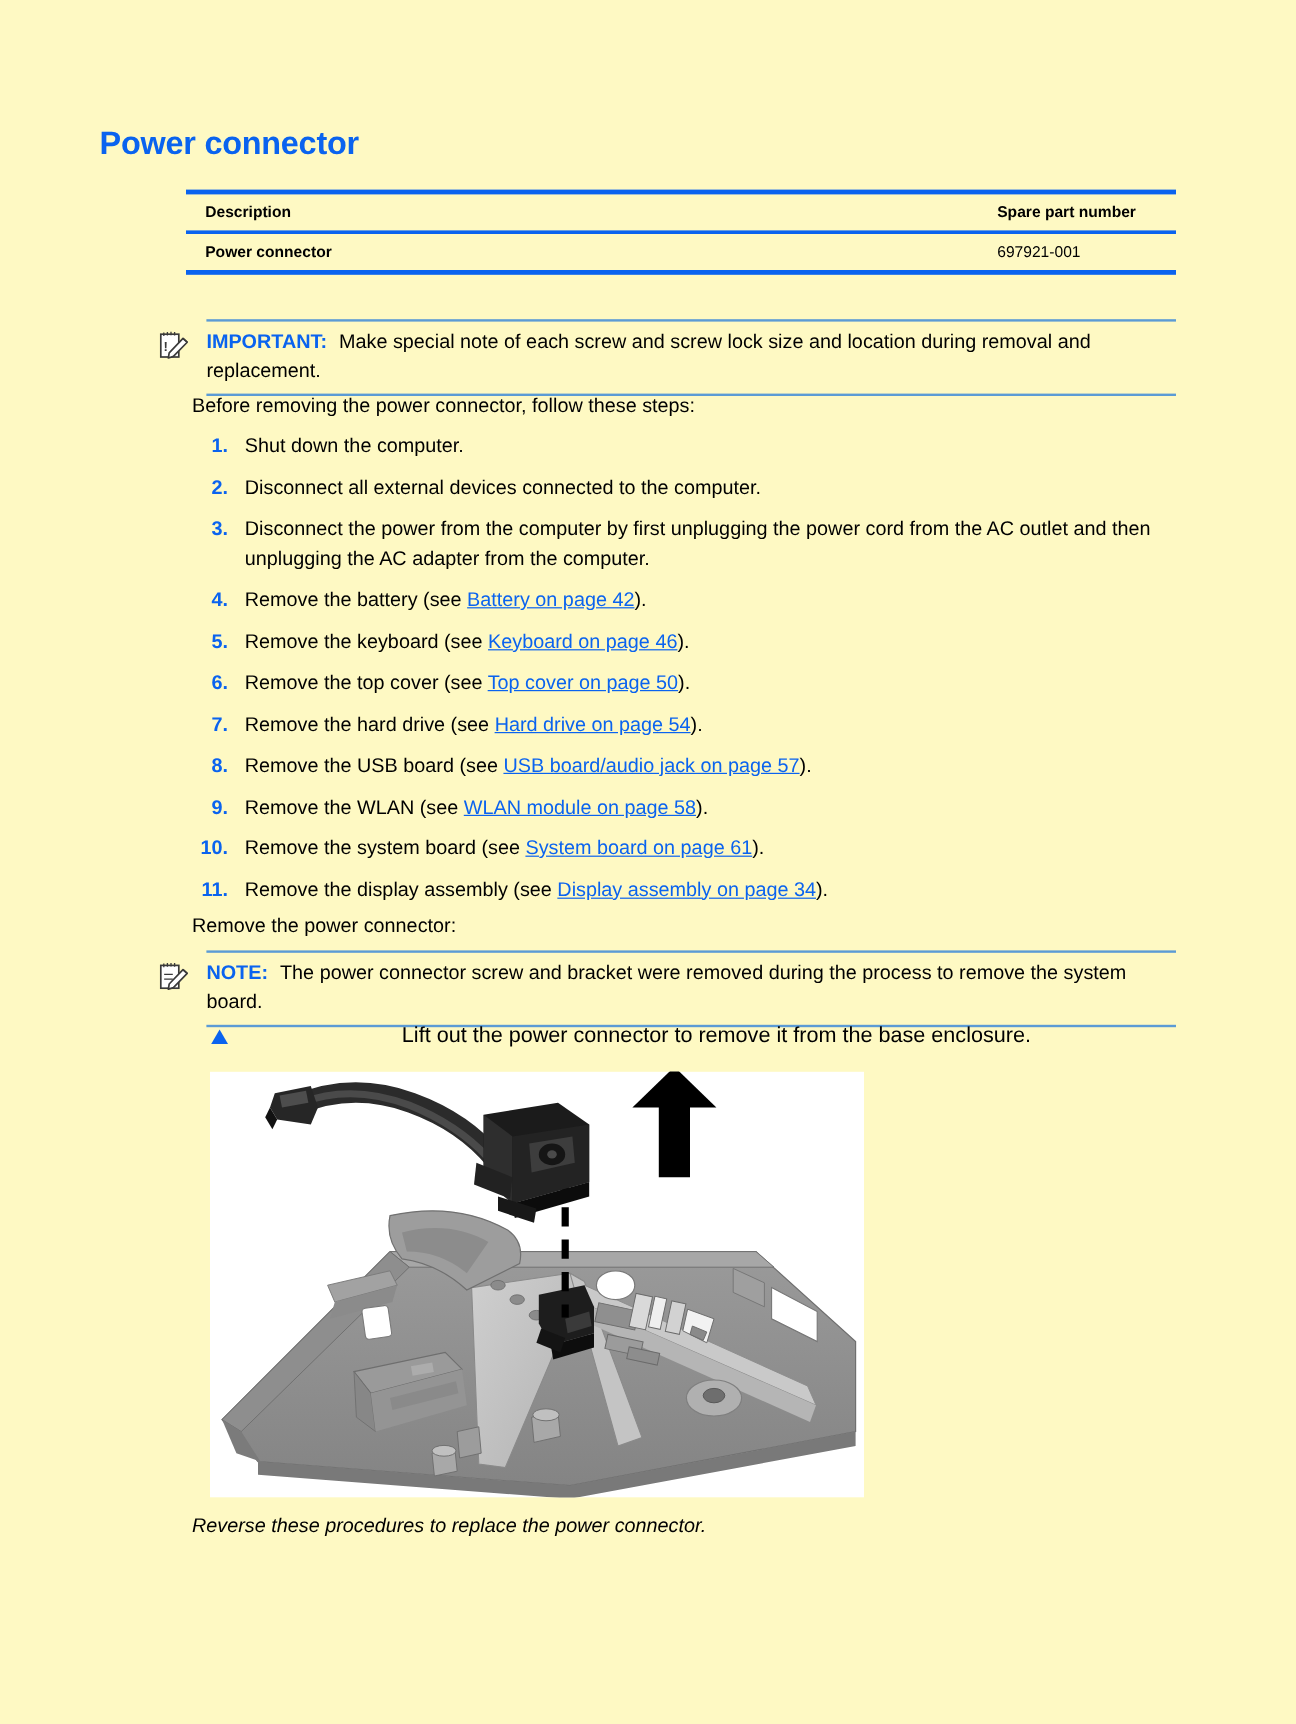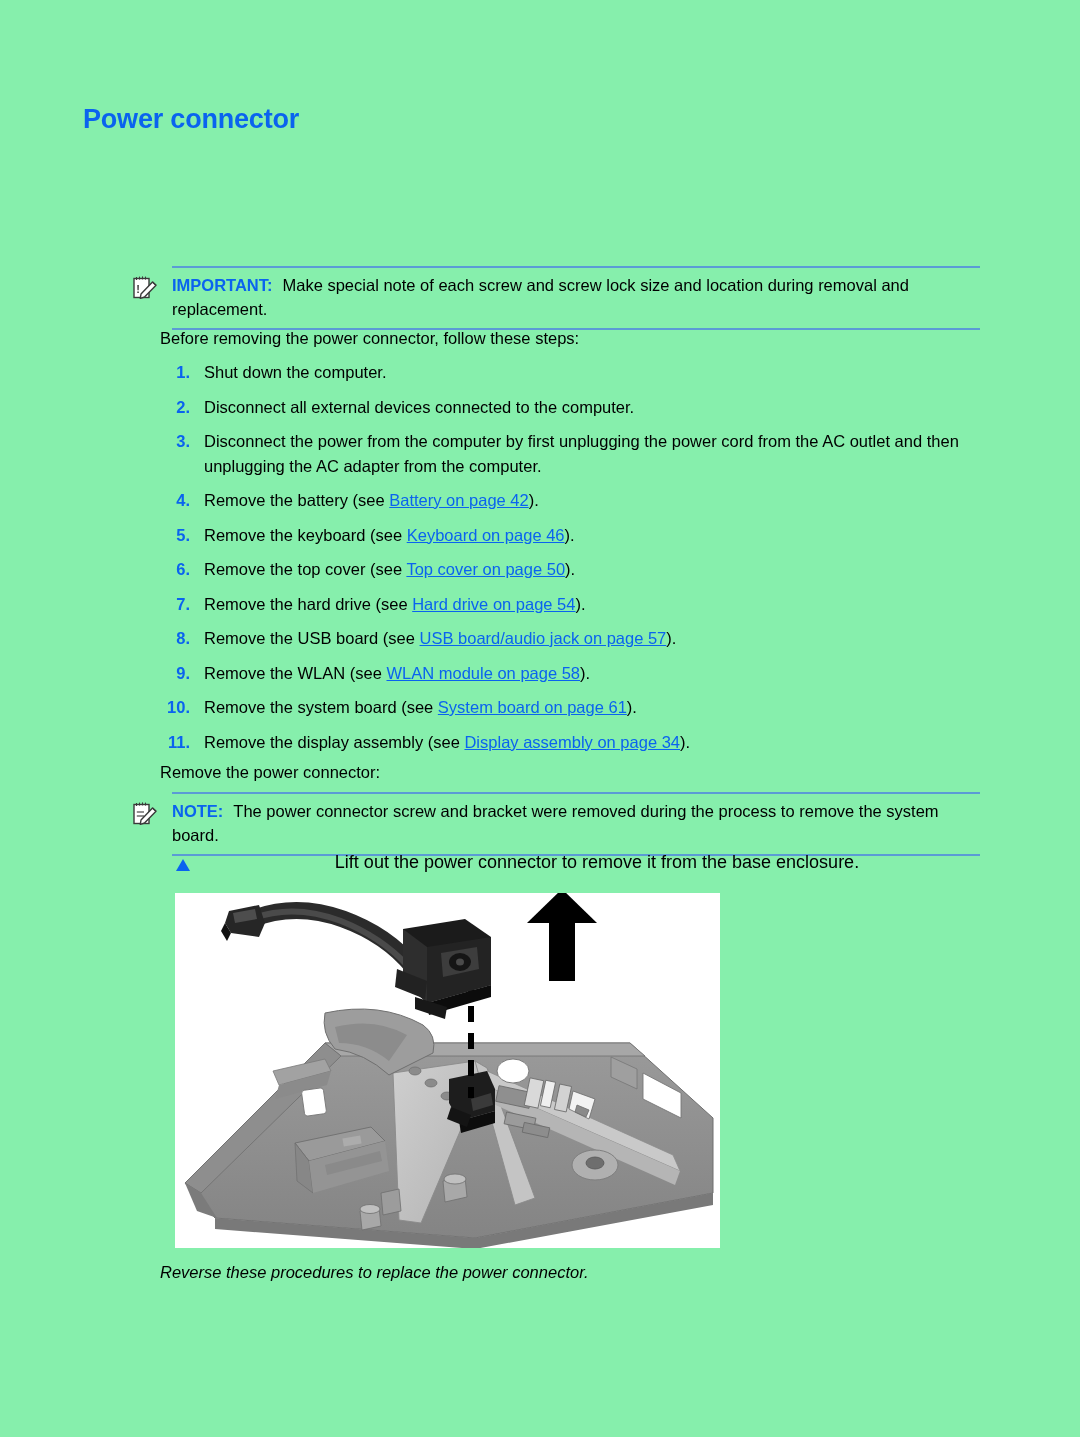--- a/index.html
+++ b/index.html
@@ -14,21 +14,21 @@
     font-family: "Liberation Sans", sans-serif;
     color: #000000;
     overflow: hidden;
   }
 
   .page {
     position: absolute;
     inset: 0;
     width: 1080px;
     height: 1437px;
-    background: #86efac;
+    background: #fef9c3;
   }
 
   
   .h1 {
     position: absolute;
     left: 83px;
     top: 104px;
     font-size: 27px;
     font-weight: bold;
     color: #0a63ef;
@@ -210,20 +210,38 @@
   .footer .ch { margin-left: 32px; }
   .footer .ti { margin-left: 18px; }
 </style>
 </head>
 <body>
 
 <div class="page">
 
   <div class="h1">Power connector</div>
 
+  <div class="parts-table">
+    <table>
+      <colgroup>
+        <col class="col-desc">
+        <col class="col-spare">
+      </colgroup>
+      <tbody>
+        <tr class="head-row">
+          <th class="col-desc">Description</th>
+          <th class="col-spare">Spare part number</th>
+        </tr>
+        <tr class="body-row">
+          <td class="col-desc">Power connector</td>
+          <td class="col-spare">697921-001</td>
+        </tr>
+      </tbody>
+    </table>
+  </div>
 
   <div class="callout" id="callout-important">
     <span class="callout-icon">
       <svg viewBox="0 0 28 28" xmlns="http://www.w3.org/2000/svg">
         <rect x="2" y="4.5" width="15" height="19" fill="#ffffff" stroke="#3a3a3a" stroke-width="1.4"></rect>
         <line x1="4.5" y1="3.0" x2="4.5" y2="6.0" stroke="#3a3a3a" stroke-width="1.1"></line>
         <line x1="7.5" y1="2.6" x2="7.5" y2="5.6" stroke="#3a3a3a" stroke-width="1.1"></line>
         <line x1="10.5" y1="2.4" x2="10.5" y2="5.4" stroke="#3a3a3a" stroke-width="1.1"></line>
         <line x1="13.5" y1="2.6" x2="13.5" y2="5.6" stroke="#3a3a3a" stroke-width="1.1"></line>
         <text x="4.2" y="18.5" font-family="Liberation Sans, sans-serif" font-size="11" font-weight="bold" fill="#3a3a3a">!</text>

